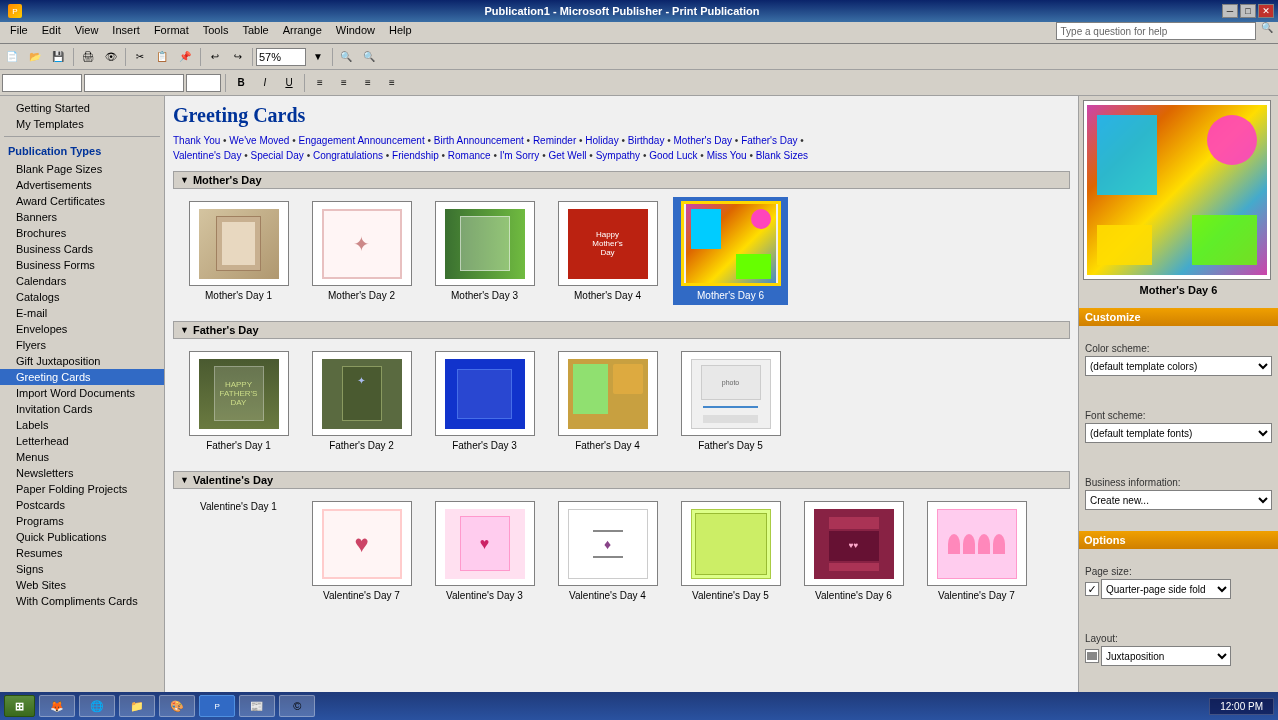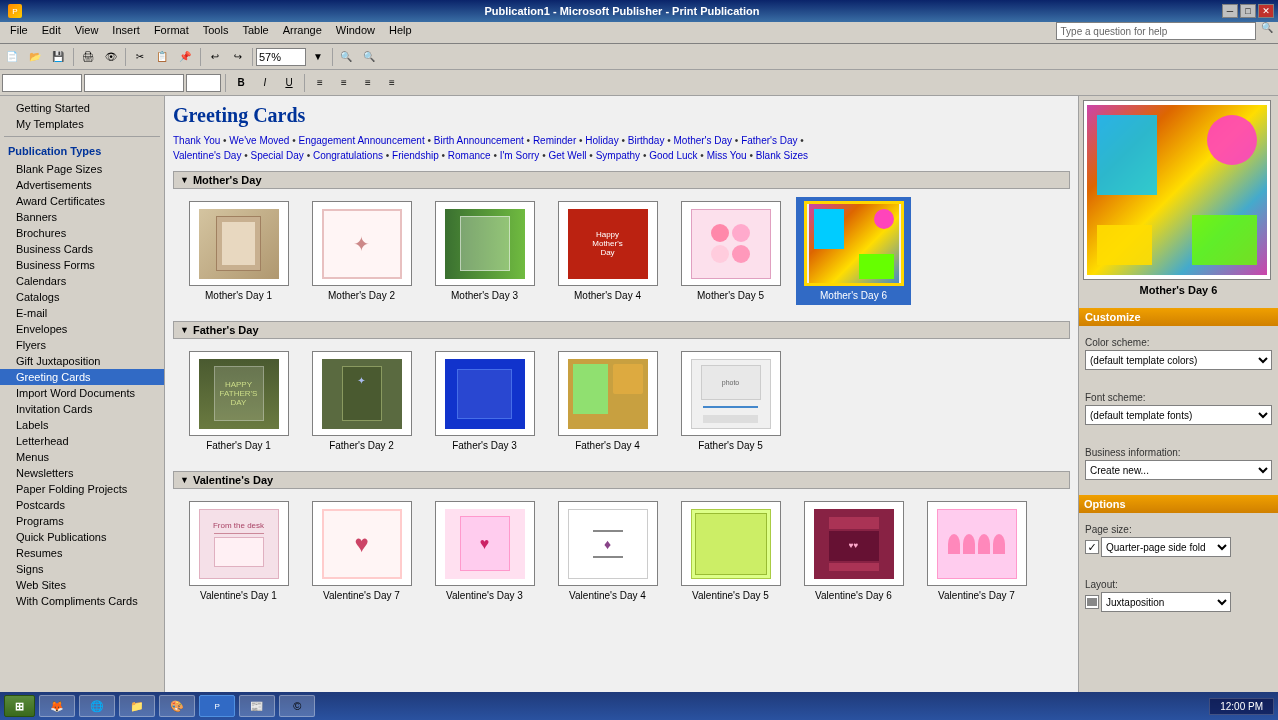--- a/index.html
+++ b/index.html
@@ -55,21 +55,21 @@
     .card-label { font-size: 10px; text-align: center; color: #000; }
     
     
     .right-panel { width: 200px; background: #d4d0c8; border-left: 1px solid #a0a0a0; overflow-y: auto; }
     .preview-area { padding: 4px; background: #d4d0c8; }
     .preview-img { width: 188px; height: 180px; background: white; border: 1px solid #808080; display: flex; align-items: center; justify-content: center; overflow: hidden; position: relative; }
     .preview-title { font-size: 11px; font-weight: bold; text-align: center; padding: 4px 0; }
     
     .customize-section { margin-top: 4px; }
     .customize-header { background: linear-gradient(to bottom, #f0a000, #d08000); color: white; font-weight: bold; font-size: 11px; padding: 3px 6px; }
-    .option-row { padding: 11px 6px; font-size: 11px; }
+    .option-row { padding: 17px 6px; font-size: 11px; }
     .option-label { font-size: 10px; color: #333; margin-bottom: 2px; }
     .option-select { width: 100%; border: 1px solid #808080; background: white; height: 20px; font-size: 10px; }
     
     .options-header { background: linear-gradient(to bottom, #f0a000, #d08000); color: white; font-weight: bold; font-size: 11px; padding: 3px 5px; margin-top: 4px; }
     
     
     .status-bar { background: #d4d0c8; border-top: 1px solid #a0a0a0; height: 20px; display: flex; align-items: center; padding: 0 4px; font-size: 10px; gap: 8px; }
     
     
     .taskbar { position: fixed; bottom: 0; left: 0; right: 0; background: linear-gradient(to bottom, #1f3a7a, #2a52a0); height: 28px; display: flex; align-items: center; padding: 0 4px; gap: 4px; z-index: 1000; }
@@ -251,33 +251,20 @@
 
         <div class="card-item">
           <div class="card-thumb">
             <div style="width:80px;height:70px;background:#bb2211;display:flex;align-items:center;justify-content:center;">
               <div style="font-size:8px;color:white;text-align:center;padding:4px;">Happy<br>Mother's<br>Day</div>
             </div>
           </div>
           <div class="card-label">Mother's Day 4</div>
         </div>
 
-        <div class="card-item">
-          <div class="card-thumb">
-            <div style="width:80px;height:70px;background:#fce0ec;display:flex;align-items:center;justify-content:center;border:1px solid #e0a0c0;">
-              <div style="display:grid;grid-template-columns:1fr 1fr;gap:3px;padding:4px;">
-                <div style="width:18px;height:18px;background:#ff88aa;border-radius:50%;"></div>
-                <div style="width:18px;height:18px;background:#ffaacc;border-radius:50%;"></div>
-                <div style="width:18px;height:18px;background:#ffccdd;border-radius:50%;"></div>
-                <div style="width:18px;height:18px;background:#ff99bb;border-radius:50%;"></div>
-              </div>
-            </div>
-          </div>
-          <div class="card-label">Mother's Day 5</div>
-        </div>
 
         <div class="card-item selected">
           <div class="card-thumb card-thumb selected-border" style="border:3px solid #ffd700;background:#f0f0f0;">
             <div style="width:90px;height:80px;background:linear-gradient(135deg,#cc44aa 0%,#dd6600 30%,#ffdd00 60%,#4488cc 100%);position:relative;display:flex;align-items:center;justify-content:center;">
               <div style="position:absolute;top:5px;left:5px;width:30px;height:40px;background:#00ccff;"></div>
               <div style="position:absolute;bottom:5px;right:5px;width:35px;height:25px;background:#66ff00;"></div>
               <div style="position:absolute;top:5px;right:5px;width:20px;height:20px;background:#ff44bb;border-radius:50%;"></div>
             </div>
           </div>
           <div class="card-label" style="color:white;">Mother's Day 6</div>
@@ -347,27 +334,20 @@
     </div>
 
     <div class="section">
       <div class="section-header">
         <span class="collapse-btn">▼</span>
         <span>Valentine's Day</span>
       </div>
       <div class="cards-grid">
 
         <div class="card-item">
-          <div class="card-thumb">
-            <div style="width:80px;height:70px;background:#f5e0e8;border:1px solid #e0b0c0;display:flex;flex-direction:column;align-items:center;justify-content:center;gap:3px;">
-              <div style="font-size:8px;color:#aa4466;">From the desk</div>
-              <div style="width:50px;height:1px;background:#cc8899;"></div>
-              <div style="width:50px;height:30px;background:#fff0f4;border:1px solid #e0b0c0;"></div>
-            </div>
-          </div>
           <div class="card-label">Valentine's Day 1</div>
         </div>
 
         <div class="card-item">
           <div class="card-thumb">
             <div style="width:80px;height:70px;background:#fff5f5;border:2px solid #ffcccc;display:flex;align-items:center;justify-content:center;">
               <div style="font-size:24px;color:#cc4466;">♥</div>
             </div>
           </div>
           <div class="card-label">Valentine's Day 7</div>

